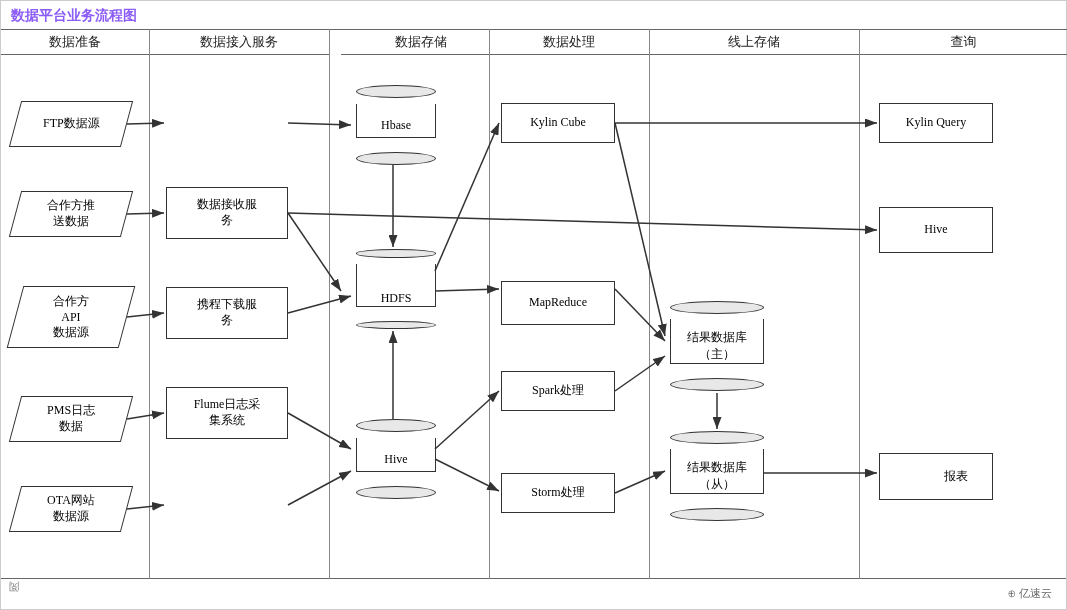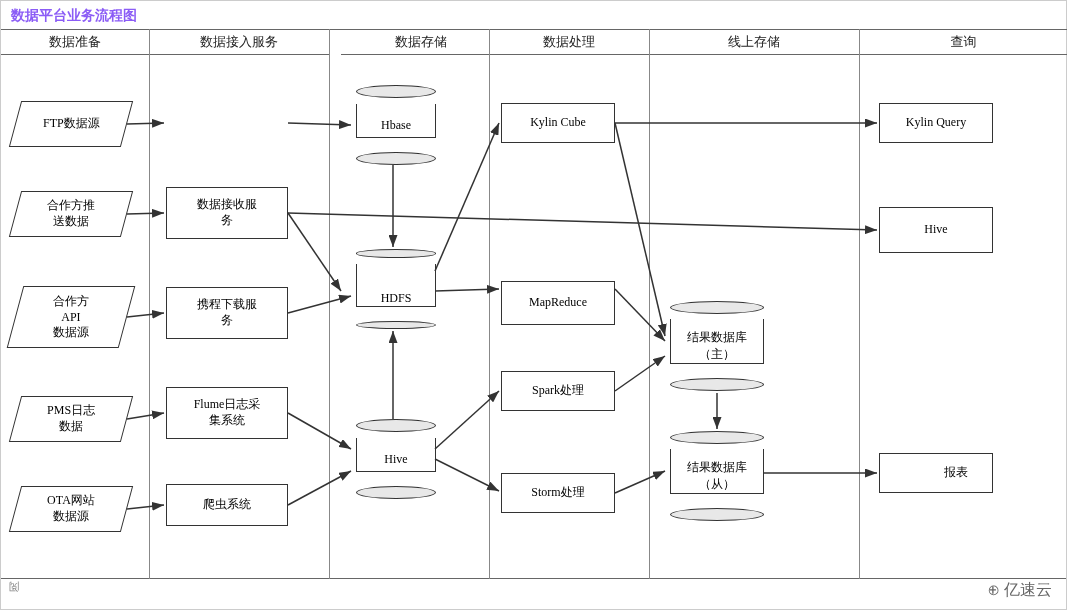--- a/index.html
+++ b/index.html
@@ -137,21 +137,21 @@
       left: 0;
       width: 1067px;
       height: 610px;
       pointer-events: none;
     }
 
     .footer-text {
       position: absolute;
       bottom: 8px;
       right: 14px;
-      font-size: 16px;
+      font-size: 11px;
       color: #666;
     }
     .footer-left {
       position: absolute;
       bottom: 8px;
       left: 6px;
       font-size: 11px;
       color: #888;
       writing-mode: vertical-rl;
       transform: rotate(180deg);
@@ -210,23 +210,20 @@
 
   <div class="rect-box" style="left:165px;top:186px;width:122px;height:52px;">
     <span>数据接收服<br>务</span>
   </div>
   <div class="rect-box" style="left:165px;top:286px;width:122px;height:52px;">
     <span>携程下载服<br>务</span>
   </div>
   <div class="rect-box" style="left:165px;top:386px;width:122px;height:52px;">
     <span>Flume日志采<br>集系统</span>
   </div>
-  <div class="rect-box" style="left:165px;top:483px;width:122px;height:42px;">
-    <span>爬虫系统</span>
-  </div>
 
   <div class="cylinder" style="left:352px;top:84px;width:86px;height:80px;">
     <div class="cylinder-top" style="width:80px;height:18px;"></div>
     <div class="cylinder-body" style="width:80px;height:44px;margin-top:-9px;padding-top:9px;">Hbase</div>
     <div class="cylinder-bottom-ellipse" style="width:80px;height:18px;margin-top:-1px;"></div>
   </div>
 
   <div class="cylinder" style="left:352px;top:248px;width:86px;height:80px;">
     <div class="cylinder-top" style="width:80px;height:18px;"></div>
     <div class="cylinder-body" style="width:80px;height:44px;margin-top:-9px;padding-top:27px;">HDFS</div>
@@ -263,21 +260,21 @@
     <div class="cylinder-body" style="width:94px;height:50px;margin-top:-10px;padding-top:10px;font-size:12px;text-align:center;">结果数据库<br>（从）</div>
     <div class="cylinder-bottom-ellipse" style="width:94px;height:20px;margin-top:-1px;"></div>
   </div>
 
   <div class="rect-box" style="left:878px;top:102px;width:114px;height:40px;">
     <span>Kylin Query</span>
   </div>
   <div class="rect-box" style="left:878px;top:206px;width:114px;height:46px;">
     <span>Hive</span>
   </div>
-  <div class="rect-box" style="left:878px;top:452px;width:114px;height:40px;padding-left:40px;">
+  <div class="rect-box" style="left:878px;top:452px;width:114px;height:47px;padding-left:40px;">
     <span>报表</span>
   </div>
 
   <svg class="arrows-svg">
     <defs>
       <marker id="arrowhead" markerWidth="8" markerHeight="6" refX="8" refY="3" orient="auto">
         <polygon points="0 0, 8 3, 0 6" fill="#333"></polygon>
       </marker>
     </defs>
 

